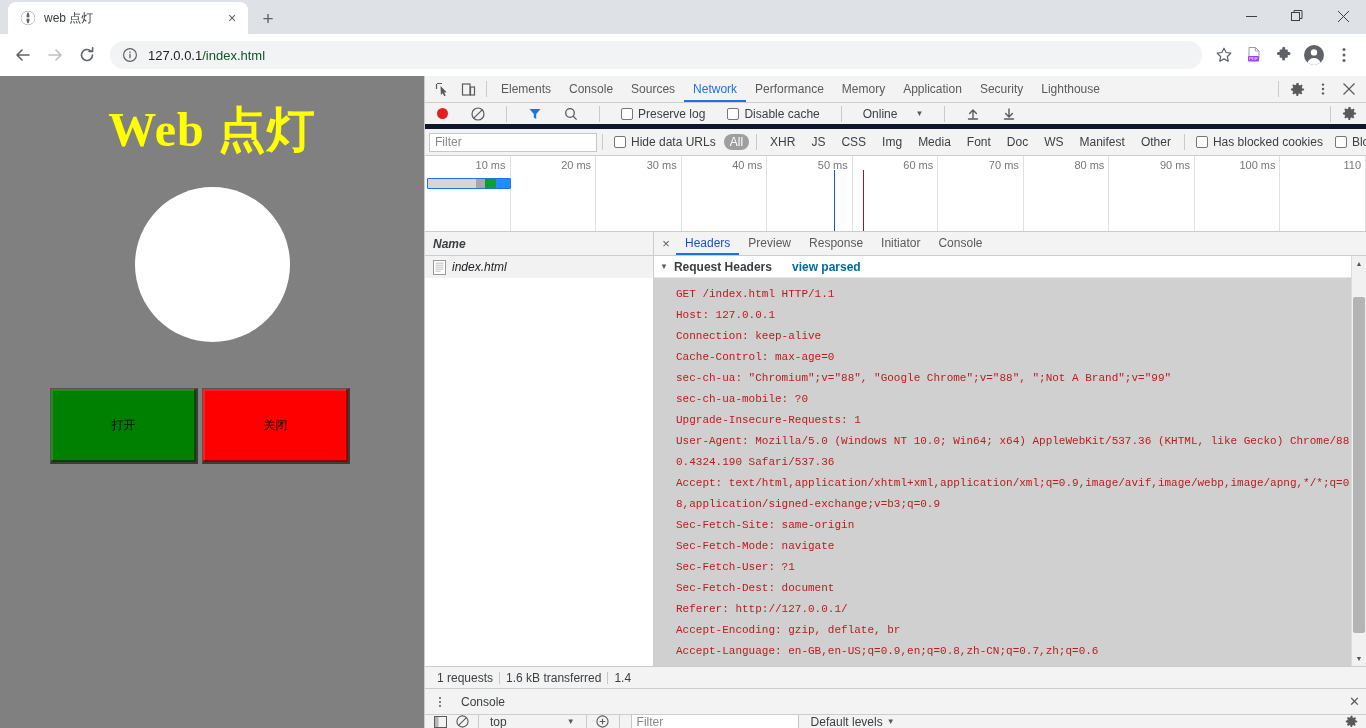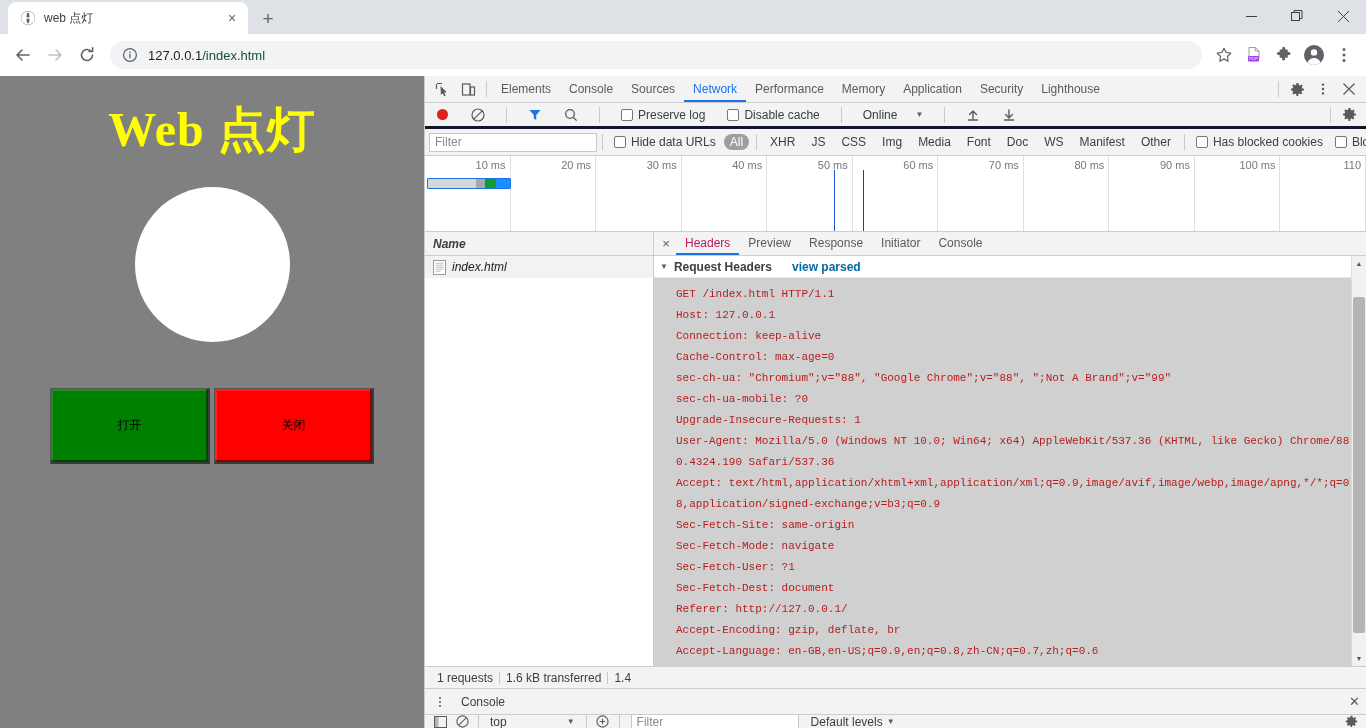--- a/index.html
+++ b/index.html
@@ -72,21 +72,21 @@
     font-family: "Liberation Serif", serif;
     font-weight: bold; font-size: 48px; color: #ffff00;
     text-align: center; padding-top: 22px; letter-spacing: 1px;
   }
   .lamp {
     width: 155px; height: 155px; border-radius: 50%; background: #ffffff;
     margin: 25px auto 0 auto;
   }
   .btnrow { display: flex; gap: 4px; margin: 46px 0 0 50px; }
   .ctl-btn {
-    width: 160px; height: 76px; border: none; cursor: pointer;
+    width: 148px; height: 76px; border: none; cursor: pointer;
     font-family: "Liberation Sans", sans-serif; font-size: 12px; color: #000;
     display: flex; align-items: center; justify-content: center;
     box-shadow: inset -2px -2px 0 rgba(0,0,0,.45), inset 2px 2px 0 rgba(255,255,255,.12);
     border-top: 1px solid #555; border-left: 1px solid #555;
     border-right: 2px solid #3a3a3a; border-bottom: 2px solid #3a3a3a;
   }
 
   
   .devtools {
     flex: 1; display: flex; flex-direction: column; min-width: 0;
@@ -104,21 +104,21 @@
   .vsep { width: 1px; height: 16px; background: #cacaca; margin: 0 5px; flex: 0 0 1px; }
   .dt-tab {
     padding: 0 9px; height: 26px; line-height: 26px; color: #5a5a5a;
     font-size: 12px; white-space: nowrap; border-bottom: 2px solid transparent;
   }
   .dt-tab.active { color: #1a73e8; border-bottom-color: #1a73e8; }
   .dt-header-right { margin-left: auto; display: flex; align-items: center; }
 
   .dt-toolbar {
     height: 26px; flex: 0 0 26px; background: #f3f3f3;
-    border-bottom: 3px solid #0f172a; display: flex; align-items: center;
+    border-bottom: 5px solid #0f172a; display: flex; align-items: center;
     padding: 0 4px; gap: 10px; font-size: 12px; color: #3c4043;
   }
   .rec-dot { width: 11px; height: 11px; border-radius: 50%; background: #e32020; }
   .cb {
     width: 12px; height: 12px; border: 1px solid #767676; background: #fff;
     border-radius: 2px; flex: 0 0 12px;
   }
   .cb-wrap { display: flex; align-items: center; gap: 5px; padding: 0 6px; white-space: nowrap; }
   .throttle { display: flex; align-items: center; gap: 18px; padding: 0 6px; white-space: nowrap; }
   .caret { font-size: 8px; color: #5a5a5a; }
@@ -185,21 +185,21 @@
   .detail-panel { flex: 1; display: flex; flex-direction: column; min-width: 0; }
   .detail-tabs {
     height: 24px; flex: 0 0 24px; background: #f3f3f3;
     border-bottom: 1px solid #cdcdcd; display: flex; align-items: center;
     padding: 0 2px;
   }
   .dtab {
     padding: 0 9px; height: 23px; line-height: 23px; font-size: 12px;
     color: #5a5a5a; border-bottom: 2px solid transparent; white-space: nowrap;
   }
-  .dtab.active { color: #be185d; border-bottom-color: #1a73e8; }
+  .dtab.active { color: #1d4ed8; border-bottom-color: #1a73e8; }
   .close-x {
     width: 20px; height: 20px; display: flex; align-items: center;
     justify-content: center; color: #5a5a5a; font-size: 13px; flex: 0 0 20px;
   }
   .headers-body { flex: 1; display: flex; min-height: 0; }
   .headers-scroll { flex: 1; min-width: 0; display: flex; flex-direction: column; }
   .section-head {
     height: 22px; flex: 0 0 22px; background: #fff; display: flex;
     align-items: center; gap: 6px; padding: 0 6px; font-size: 12px;
     border-bottom: 1px solid #e6e6e6;

